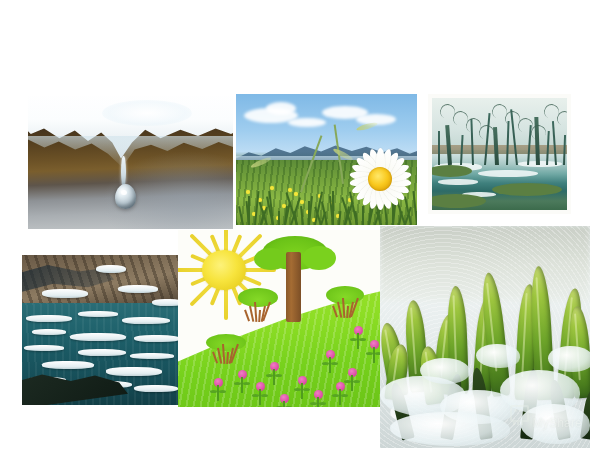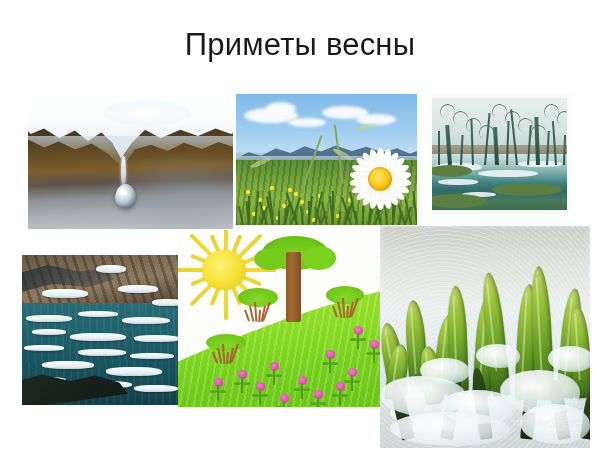--- a/index.html
+++ b/index.html
@@ -301,21 +301,20 @@
     font-size:12px;color:#eef3ee;font-family:"Liberation Sans",sans-serif;letter-spacing:.2px;
     text-shadow:0 0 2px rgba(80,90,80,.35);
     margin-top:20px;
   }
 </style>
 </head>
 <body>
 
 <div class="slide">
 
-  <div class="slide-title">Приметы весны</div>
 
   <div class="photo" id="p-icicle">
     <div class="ice-mass"></div>
     <div class="ice-shine"></div>
     <div class="ice-edge"></div>
     <div class="drip-stem"></div>
     <div class="drop"></div>
     <div class="wmark"></div>
   </div>
 

